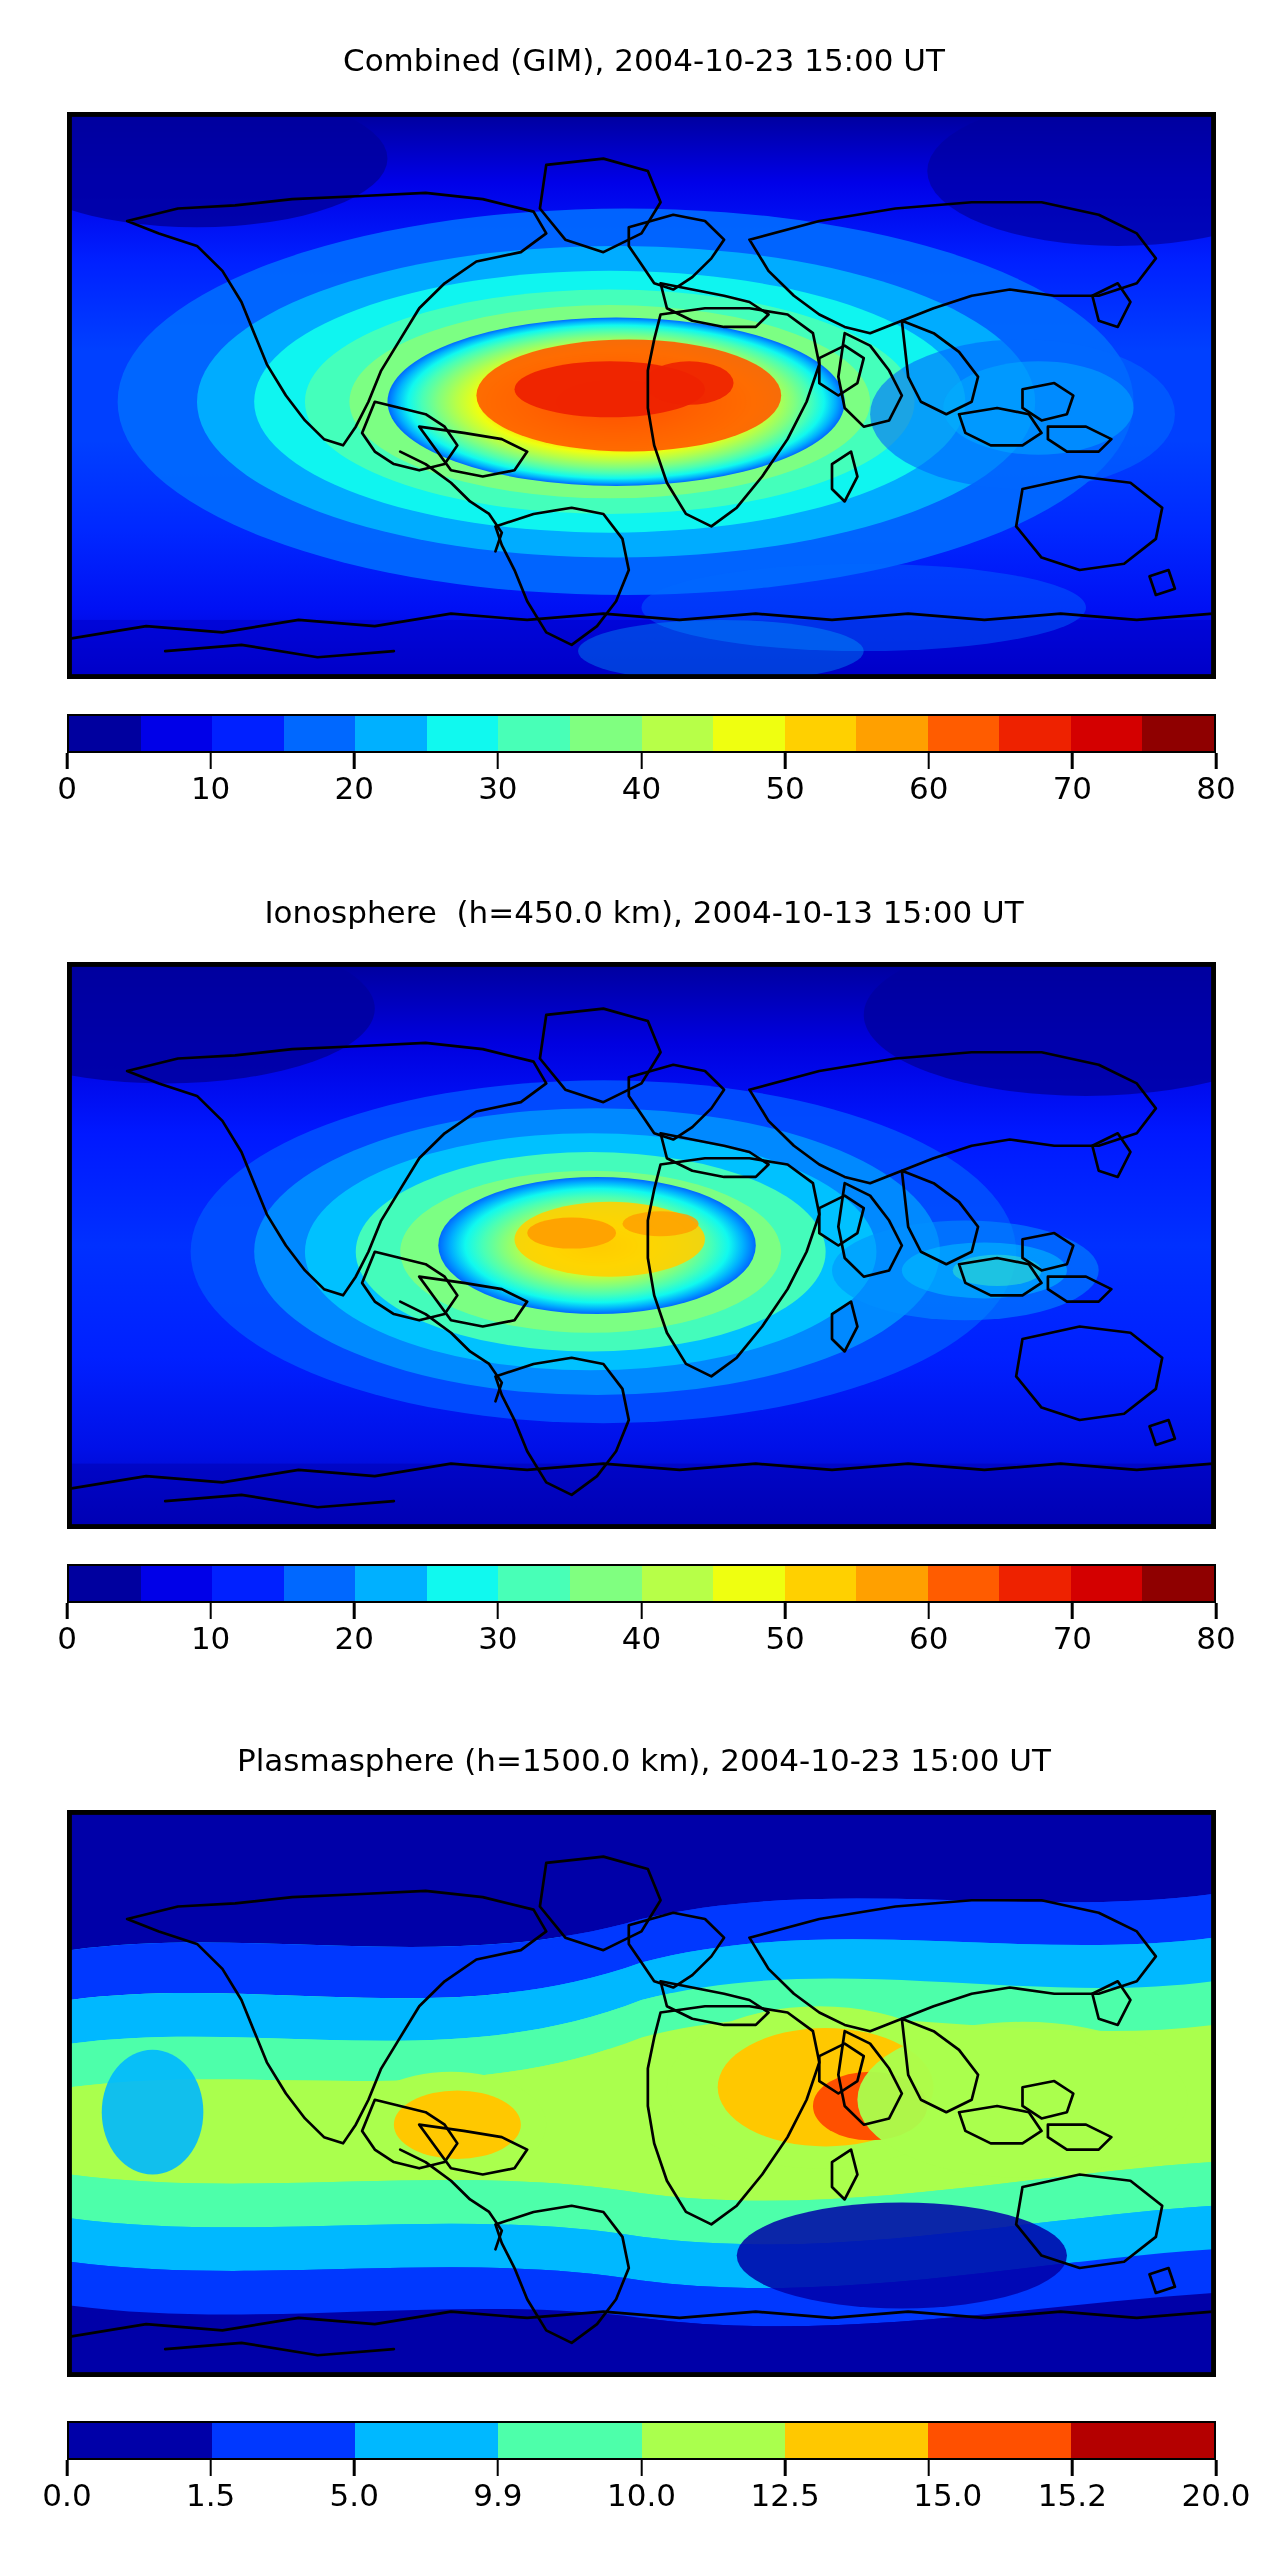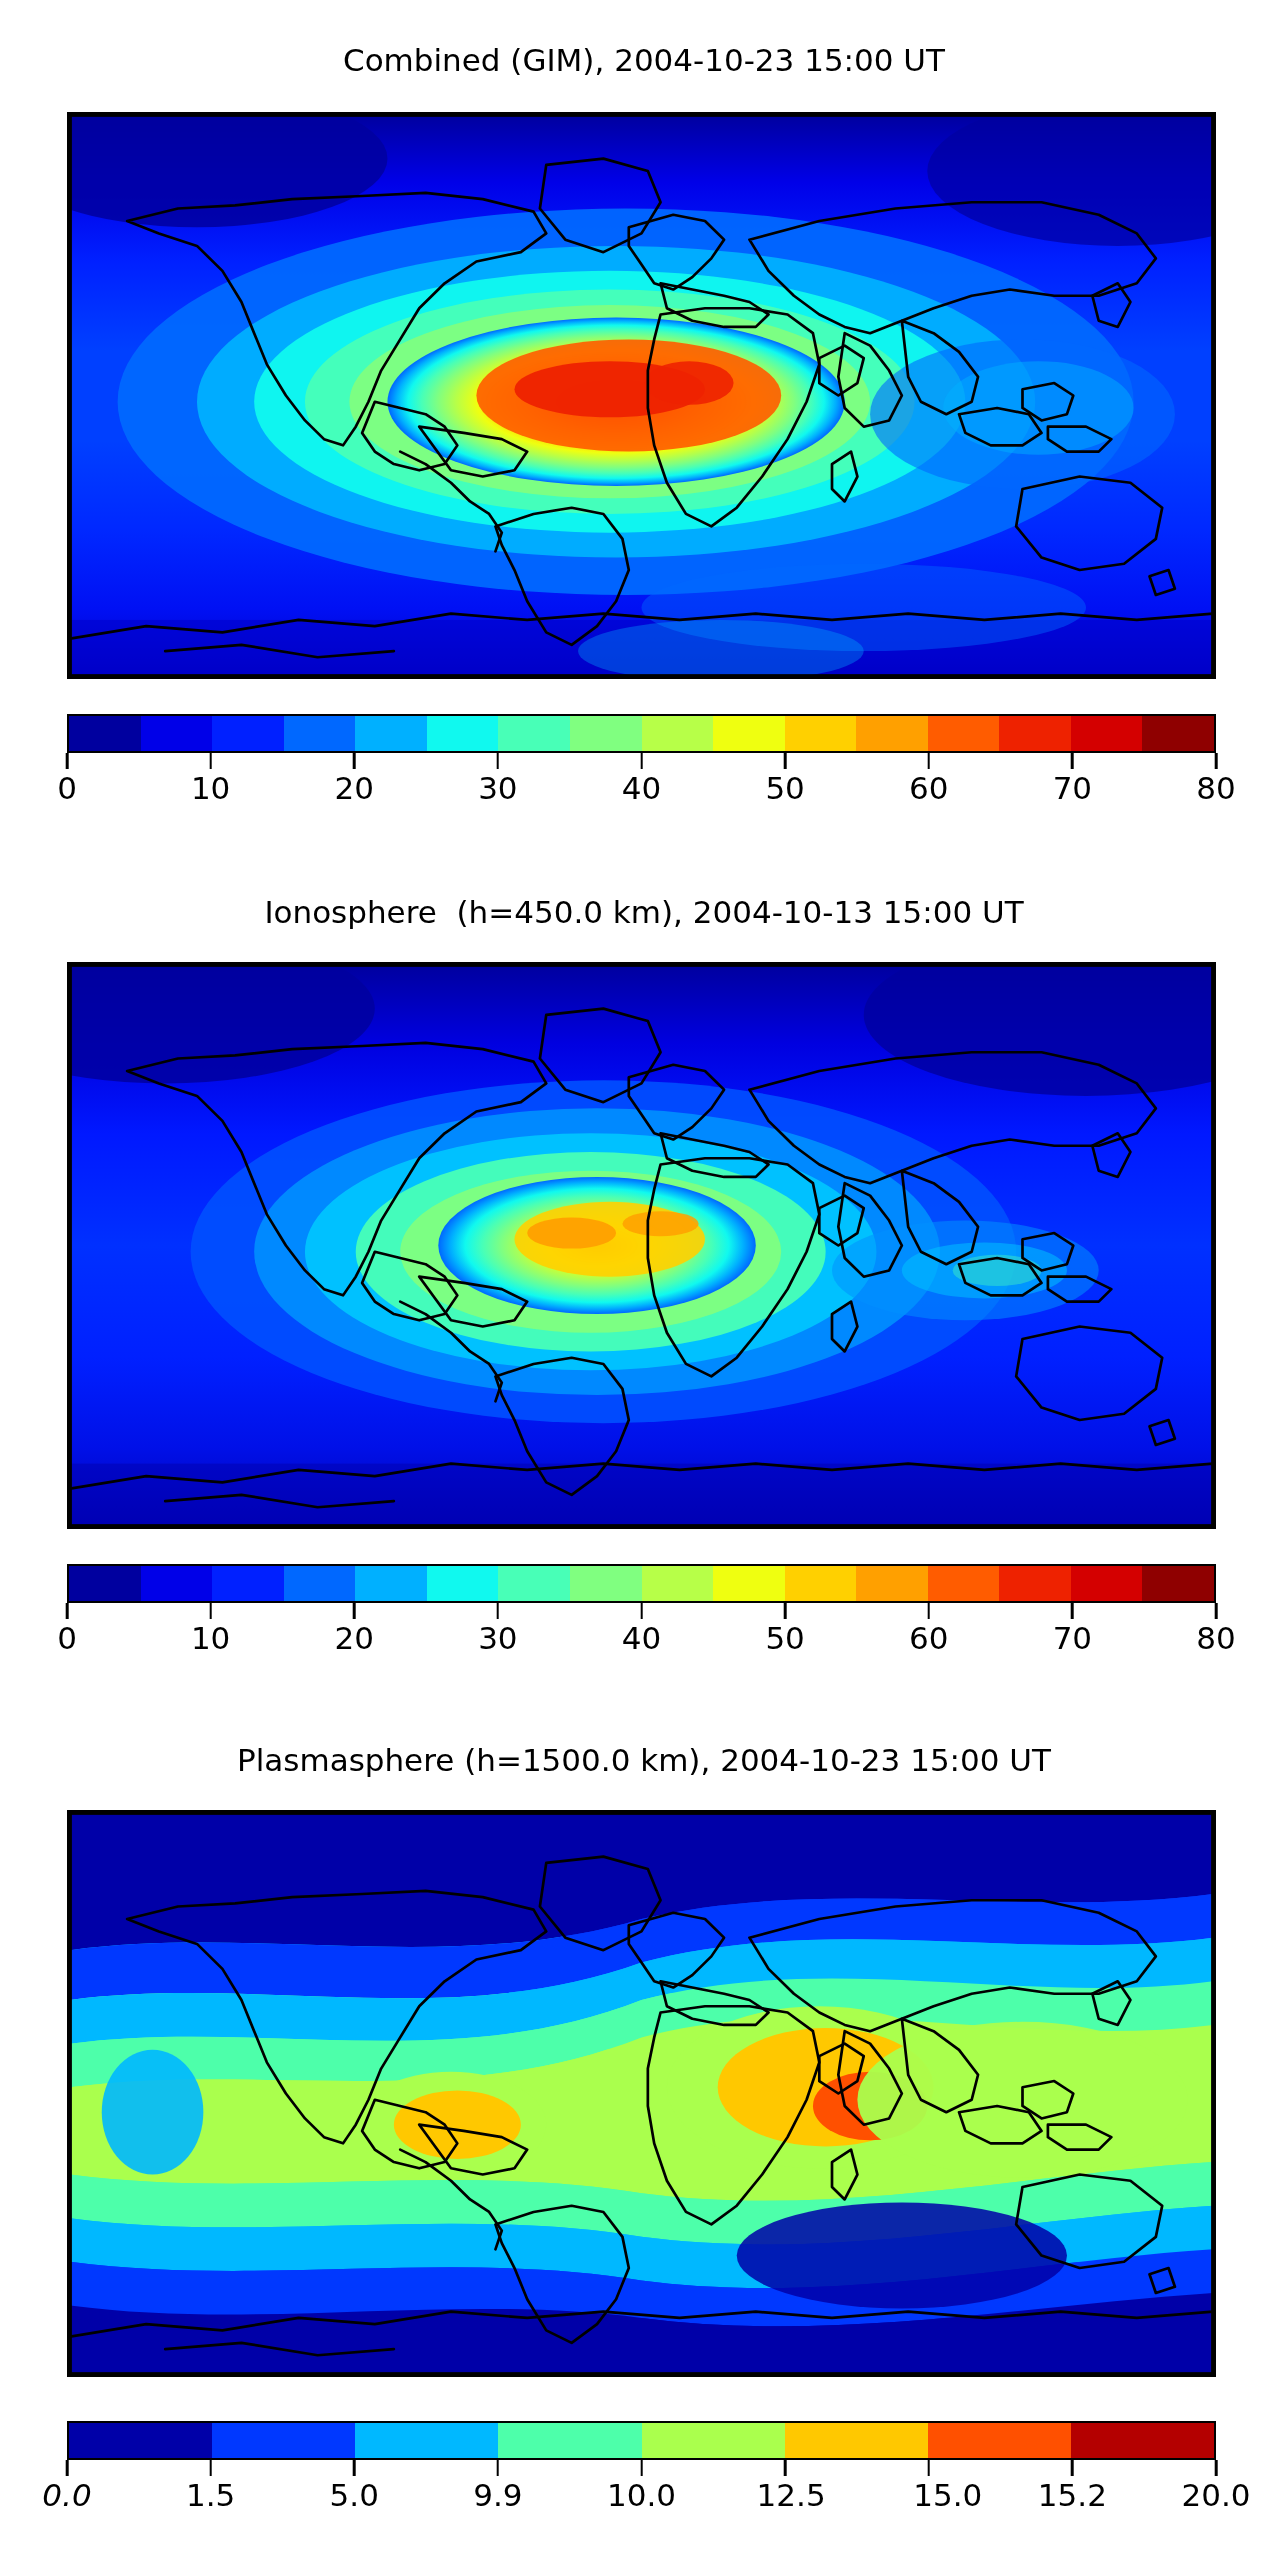--- a/index.html
+++ b/index.html
@@ -416,26 +416,26 @@
         <div class="cbar-tick" style="left: 12.5%;"></div>
         <div class="cbar-tick" style="left: 25%;"></div>
         <div class="cbar-tick" style="left: 37.5%;"></div>
         <div class="cbar-tick" style="left: 50%;"></div>
         <div class="cbar-tick" style="left: 62.5%;"></div>
         <div class="cbar-tick" style="left: 75%;"></div>
         <div class="cbar-tick" style="left: 87.5%;"></div>
         <div class="cbar-tick" style="left: 100%;"></div>
       </div>
     <div class="cbar-labels">
-        <div class="cbar-label" style="left: 0%; font-style: italic;">0.0</div>
+        <div class="cbar-label" style="left: 0%;">0.0</div>
         <div class="cbar-label" style="left: 12.5%;">1.5</div>
         <div class="cbar-label" style="left: 25%; text-align: center;">5.0</div>
         <div class="cbar-label" style="left: 37.5%;">9.9</div>
         <div class="cbar-label" style="left: 50%;">10.0</div>
-        <div class="cbar-label" style="left: 62.5%; margin-left: 6px;">12.5</div>
+        <div class="cbar-label" style="left: 62.5%;">12.5</div>
         <div class="cbar-label" style="left: 75%; margin-left: 19px;">15.0</div>
         <div class="cbar-label" style="left: 87.5%;">15.2</div>
         <div class="cbar-label" style="left: 100%;">20.0</div>
       </div>
   </div>
 
 </div>
 
 
 </body></html>

